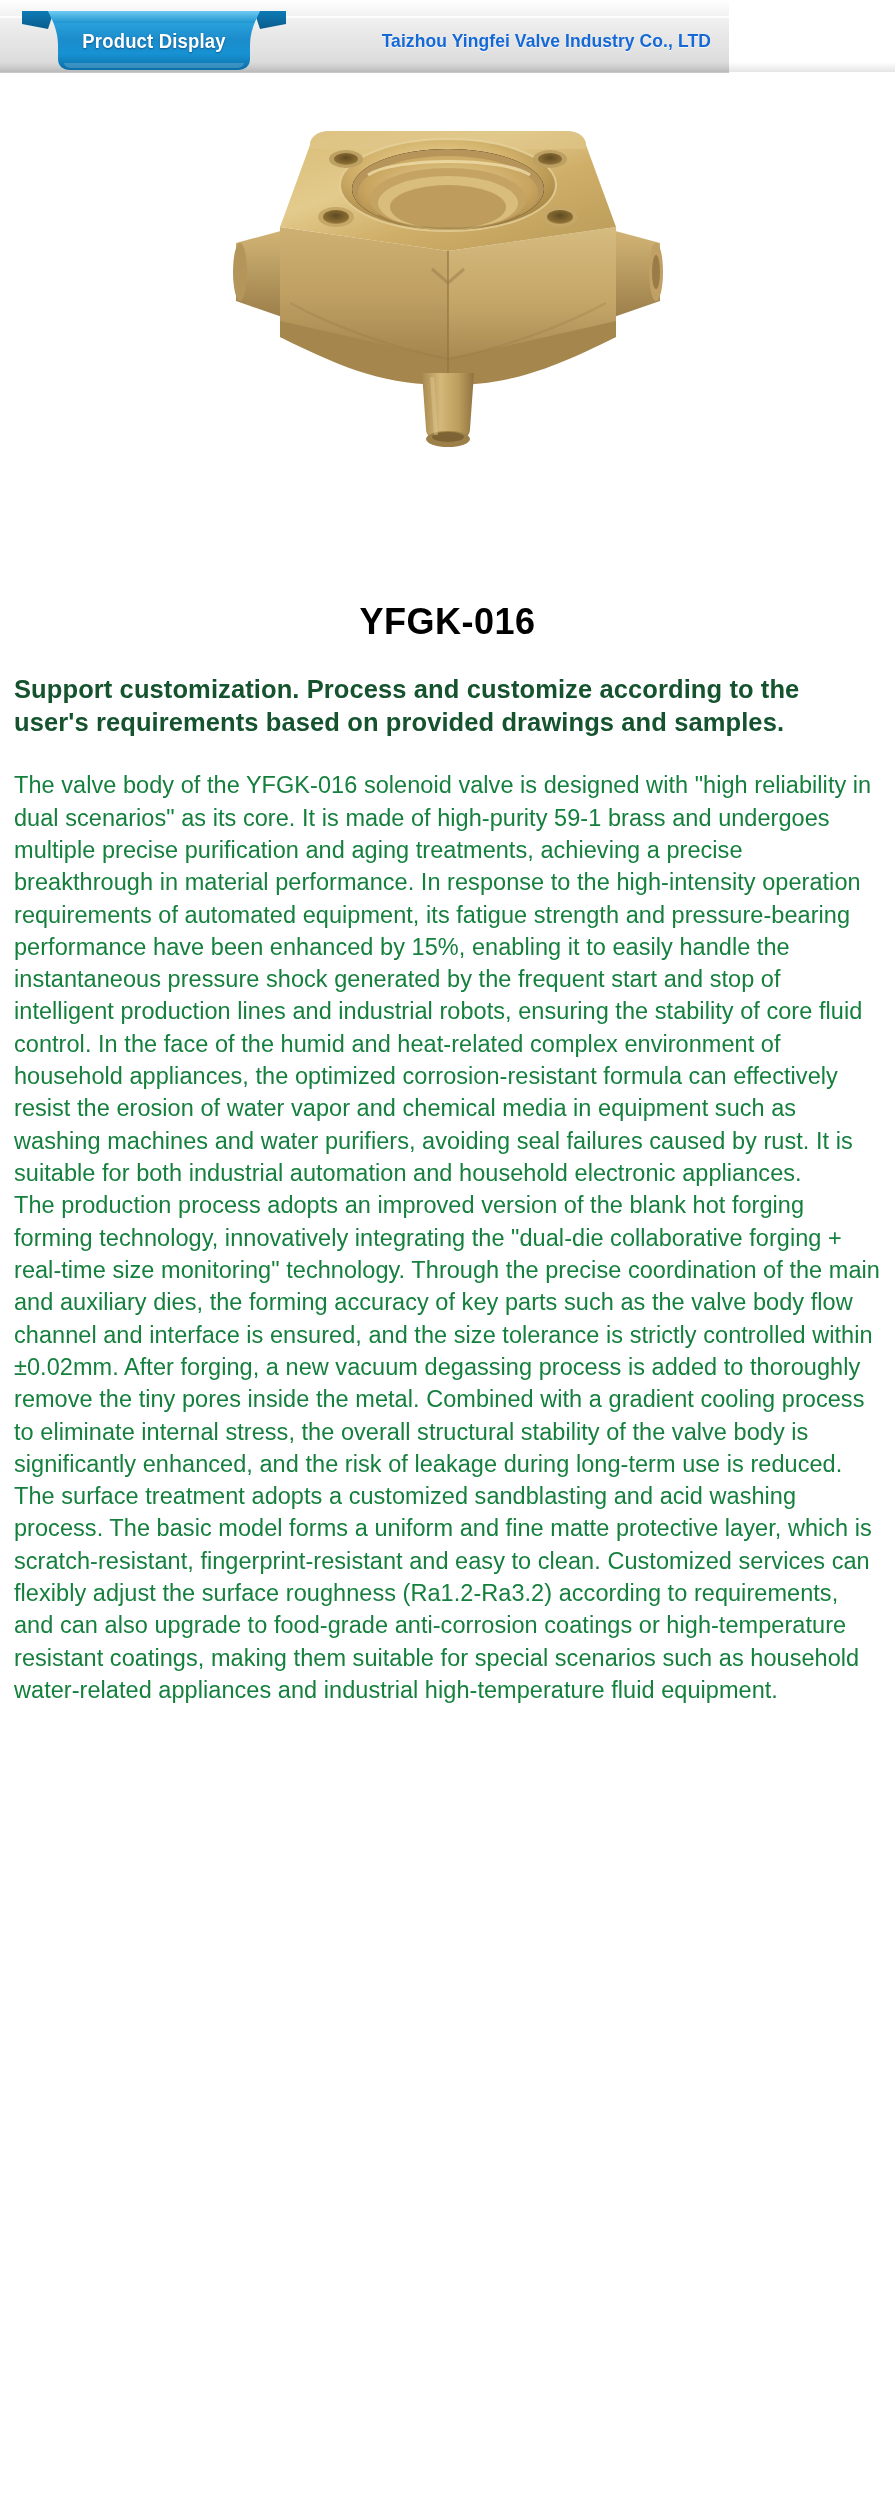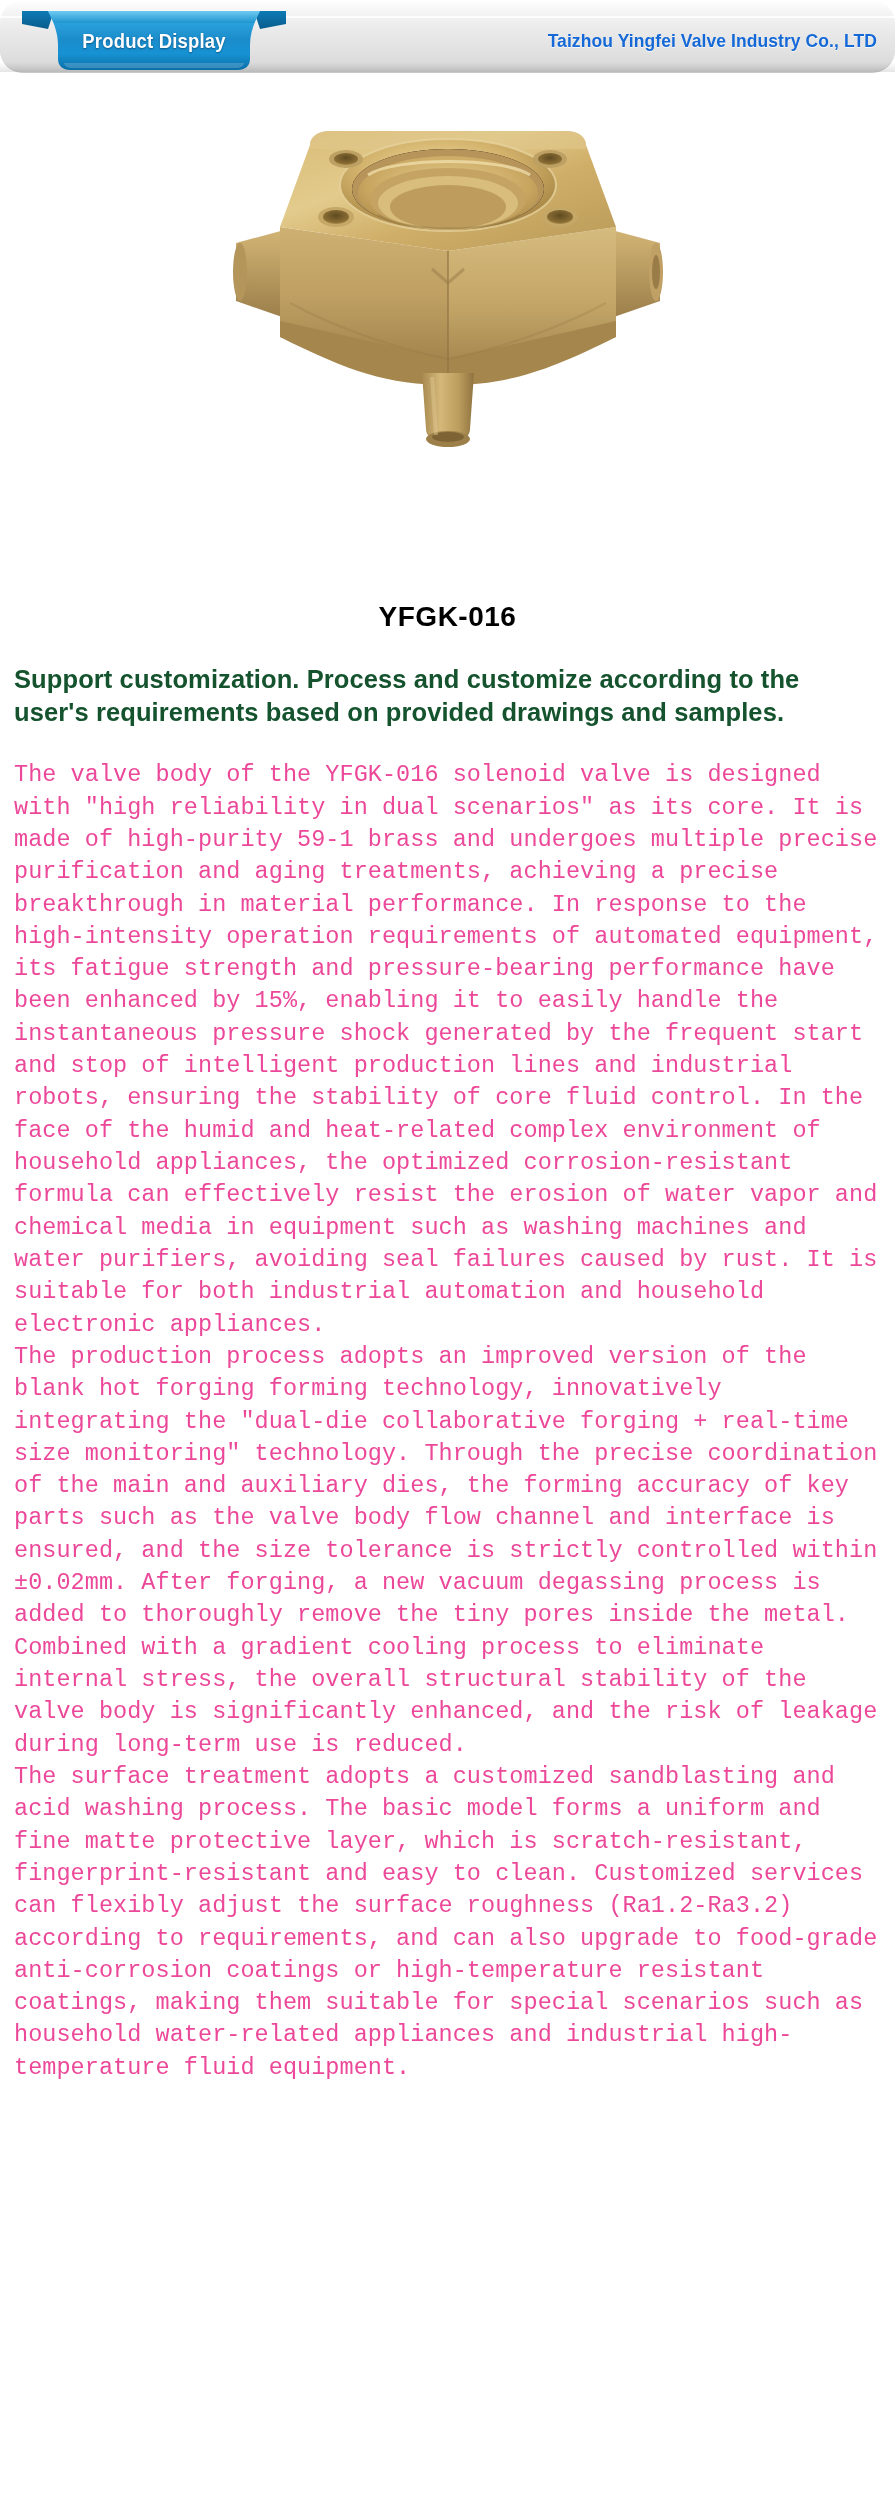--- a/index.html
+++ b/index.html
@@ -18,32 +18,31 @@
     position: relative;
     width: 895px;
     min-height: 2493px;
     overflow: hidden;
     background: #ffffff;
   }
 
   
   .header {
     position: relative;
-    width: 895px;
+    width: 729px;
     height: 72px;
     background: linear-gradient(to bottom,
         #ffffff 0%,
         #f4f4f4 18%,
         #e9e9e9 45%,
         #e2e2e2 70%,
         #d9d9d9 92%,
         #cfcfcf 100%);
     border-bottom: 1px solid #c8c8c8;
     overflow: visible;
-    border-radius: 23px;
   }
   .header-sheen {
     position: absolute;
     left: 0; top: 16px;
     width: 895px; height: 2px;
     background: rgba(255,255,255,0.85);
     pointer-events: none;
   }
   .header-bottom-shade {
     position: absolute;
@@ -112,39 +111,39 @@
   }
 
   
   .content {
     padding: 0 14px 16px 14px;
   }
   .product-title {
     text-align: center;
     font-family: "Liberation Sans", sans-serif;
     font-weight: bold;
-    font-size: 28px;
+    font-size: 36px;
     letter-spacing: 0.5px;
     margin: 48px 0 30px 0;
     color: #000000;
   }
   .product-subtitle {
     font-family: "Liberation Sans Narrow", "Liberation Sans", sans-serif;
     font-weight: bold;
     font-size: 25.5px;
     line-height: 1.30;
     color: #14532d;
     margin: 0 0 30px 0;
     letter-spacing: 0.1px;
   }
   .body-text {
-    font-family: Liberation Mono, monospace;
+    font-family: Liberation Sans, sans-serif;
     font-size: 23.5px;
     line-height: 1.375;
-    color: #ec4899;
+    color: #15803d;
     letter-spacing: 0.05px;
     text-align: left;
   }
   .body-text p {
     margin: 0;
   }
 </style>
 </head>
 <body>
 

